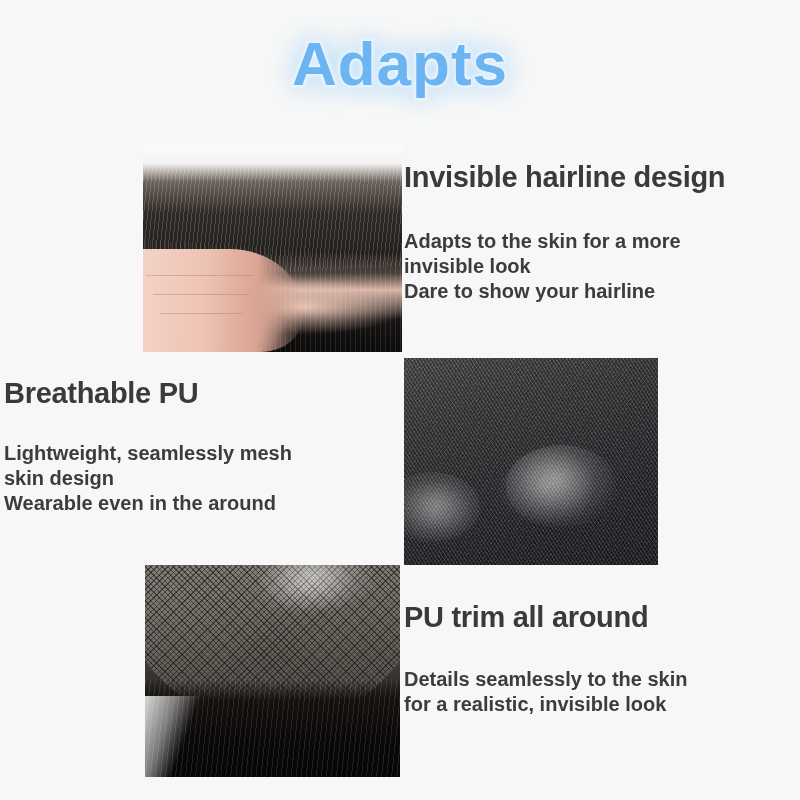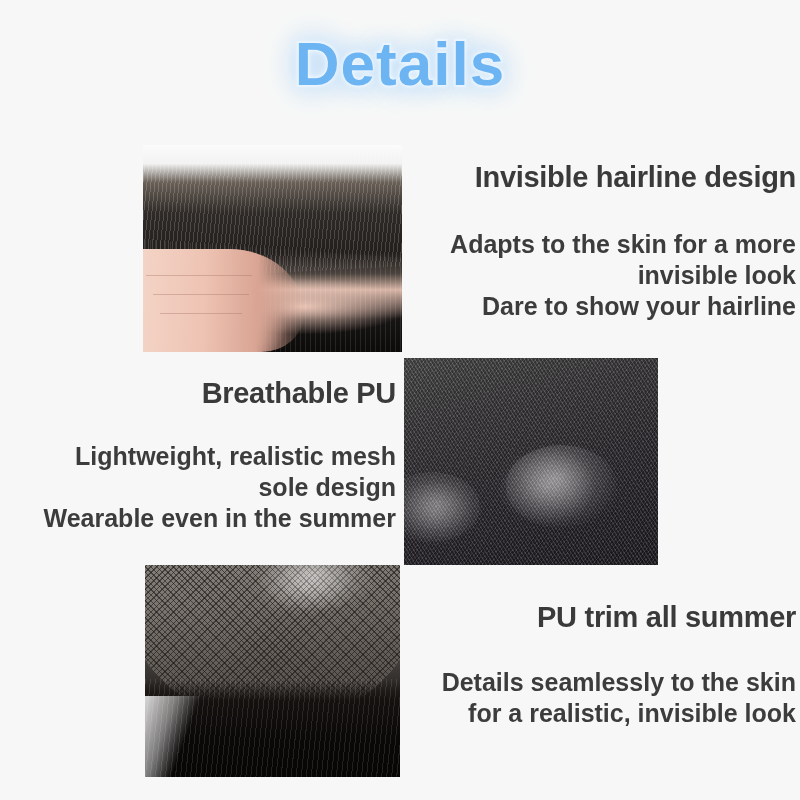--- a/index.html
+++ b/index.html
@@ -211,34 +211,34 @@
     left: 0;
     bottom: 0;
     width: 24%;
     height: 38%;
     background: linear-gradient(110deg, rgba(250,250,250,.85) 0%, rgba(235,235,235,.5) 35%, rgba(0,0,0,0) 62%);
   }
 
   
   .block {
     position: absolute;
-    text-align: right;
+    text-align: left;
     color: #3c3c3c;
   }
   .block .heading {
     font-size: 29px;
     font-weight: bold;
     letter-spacing: -.3px;
     color: #3a3a3a;
     margin: 0;
     line-height: 1.2;
   }
   .block .body {
     margin: 0;
-    font-size: 25px;
+    font-size: 20px;
     font-weight: bold;
     line-height: 1.25;
     color: #3c3c3c;
   }
   .block .body-line { display: block; }
 
   #block-hairline {
     left: 404px;
     top: 160px;
     width: 392px;
@@ -258,21 +258,21 @@
     width: 392px;
   }
   #block-trim .body { margin-top: 32px; }
 </style>
 </head>
 <body>
 
 <div class="page">
 
   <div class="title-wrap">
-    <span class="title">Details</span>
+    <span class="title">Adapts</span>
   </div>
 
   <div class="photo" id="photo-hairline">
     <div class="hairstrands"></div>
     <div class="hairstrands2"></div>
     <div class="fingers">
       <div class="finger-line" style="left:8%;top:26%;width:62%;"></div>
       <div class="finger-line" style="left:12%;top:44%;width:56%;"></div>
       <div class="finger-line" style="left:16%;top:62%;width:48%;"></div>
     </div>
@@ -283,23 +283,23 @@
     <p class="body">
       <span class="body-line">Adapts to the skin for a more</span>
       <span class="body-line">invisible look</span>
       <span class="body-line">Dare to show your hairline</span>
     </p>
   </div>
 
   <div class="block" id="block-breathable">
     <p class="heading">Breathable PU</p>
     <p class="body">
-      <span class="body-line">Lightweight, realistic mesh</span>
-      <span class="body-line">sole design</span>
-      <span class="body-line">Wearable even in the summer</span>
+      <span class="body-line">Lightweight, seamlessly mesh</span>
+      <span class="body-line">skin design</span>
+      <span class="body-line">Wearable even in the around</span>
     </p>
   </div>
 
   <div class="photo" id="photo-pu">
     <div class="grain"></div>
     <div class="gloss"></div>
     <div class="gloss2"></div>
   </div>
 
   <div class="photo" id="photo-base">
@@ -307,20 +307,20 @@
       <div class="net"></div>
       <div class="sheen"></div>
     </div>
     <div class="hair-bottom">
       <div class="waves"></div>
     </div>
     <div class="hair-left"></div>
   </div>
 
   <div class="block" id="block-trim">
-    <p class="heading">PU trim all summer</p>
+    <p class="heading">PU trim all around</p>
     <p class="body">
       <span class="body-line">Details seamlessly to the skin</span>
       <span class="body-line">for a realistic, invisible look</span>
     </p>
   </div>
 
 </div>
 
 </body></html>

